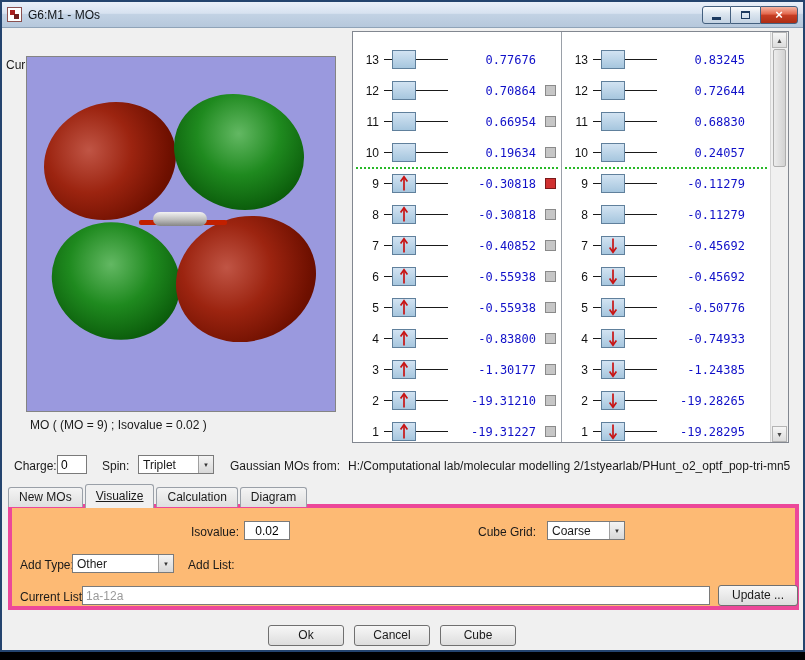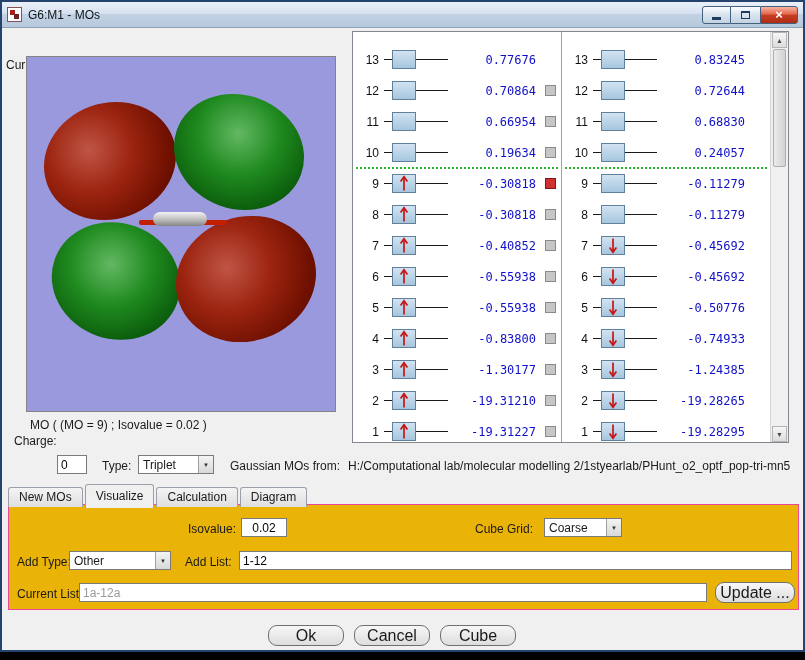--- a/index.html
+++ b/index.html
@@ -119,31 +119,31 @@
   .source-line { position:absolute; left:228px; top:431px; right:2px; overflow:hidden; white-space:nowrap; }
   .source-line .sep { display:inline-block; width:8px; }
   
   .tabstrip { position:absolute; left:6px; top:456px; height:24px; display:flex; z-index:3; }
   .tab {
     margin-top:3px; height:20px; line-height:18px; padding:0 10px;
     border:1px solid #9aa0a8; border-bottom:none; border-radius:3px 3px 0 0;
     background:linear-gradient(#f4f4f4,#dfdfdf); margin-right:2px; cursor:default;
   }
   .tab.active {
-    margin-top:0; height:24px; line-height:22px; background:#f0f0f0; position:relative; z-index:4;
+    margin-top:0; height:24px; line-height:22px; background:#f0f0f0; position:relative; z-index:4;text-decoration:underline;
   }
   .vis-panel {
     position:absolute; left:6px; top:476px; width:791px; height:106px;
-    border:1px solid #ec4899; background:#eab308; z-index:1;
+    border:4px solid #ec4899; background:#fdba74; z-index:1;
   }
   .vis-panel .label { position:absolute; }
   
   .btn {
-    position:absolute; height:21px; border:1px solid #707070; border-radius:9px;
-    background:linear-gradient(#f7f7f7,#dddddd); font-size:16px; text-align:center; line-height:19px;
+    position:absolute; height:21px; border:1px solid #707070; border-radius:3px;
+    background:linear-gradient(#f7f7f7,#dddddd); font-size:12px; text-align:center; line-height:19px;
   }
 </style>
 </head>
 <body>
 
 <div class="window">
 
   <div class="titlebar">
     <div class="app-icon">
         <div class="b1"></div>
@@ -506,23 +506,23 @@
         <div class="sb-btn up">
             <span>▲</span>
           </div>
         <div class="sb-thumb"></div>
         <div class="sb-btn down">
             <span>▼</span>
           </div>
       </div>
     </div>
 
-    <div class="label" style="left:12px; top:406px;">Charge:</div>
+    <div class="label" style="left:12px; top:431px;">Charge:</div>
     <input class="tbox" style="left: 55px; top: 427px; width: 30px;" value="0">
-    <div class="label" style="left:100px; top:431px;">Type:</div>
+    <div class="label" style="left:100px; top:431px;">Spin:</div>
     <div class="combo" style="left:136px; top:427px; width:76px;">
       <span>Triplet</span>
       <div class="arrowbtn">▼</div>
     </div>
     <div class="source-line">
       <span>Gaussian MOs from:</span><span class="sep"></span><span>H:/Computational lab/molecular modelling 2/1styearlab/PHunt_o2_optf_pop-tri-mn5</span>
     </div>
 
     <div class="tabstrip">
       <div class="tab">New MOs</div>
@@ -539,21 +539,20 @@
         <span>Coarse</span>
         <div class="arrowbtn">▼</div>
       </div>
 
       <div class="label" style="left:8px; top:50px;">Add Type:</div>
       <div class="combo" style="left:60px; top:46px; width:102px;">
         <span>Other</span>
         <div class="arrowbtn">▼</div>
       </div>
       <div class="label" style="left:176px; top:50px;">Add List:</div>
-      <input class="tbox" style="left: 230px; top: 46px; width: 553px;" value="1-12">
 
       <div class="label" style="left:8px; top:82px;">Current List:</div>
       <input class="tbox grayed" style="left: 70px; top: 78px; width: 628px;" value="1a-12a">
       <div class="btn" style="left:706px; top:77px; width:80px;">Update ...</div>
     </div>
 
     <div class="btn" style="left:266px; top:597px; width:76px;">Ok</div>
     <div class="btn" style="left:352px; top:597px; width:76px;">Cancel</div>
     <div class="btn" style="left:438px; top:597px; width:76px;">Cube</div>
 

